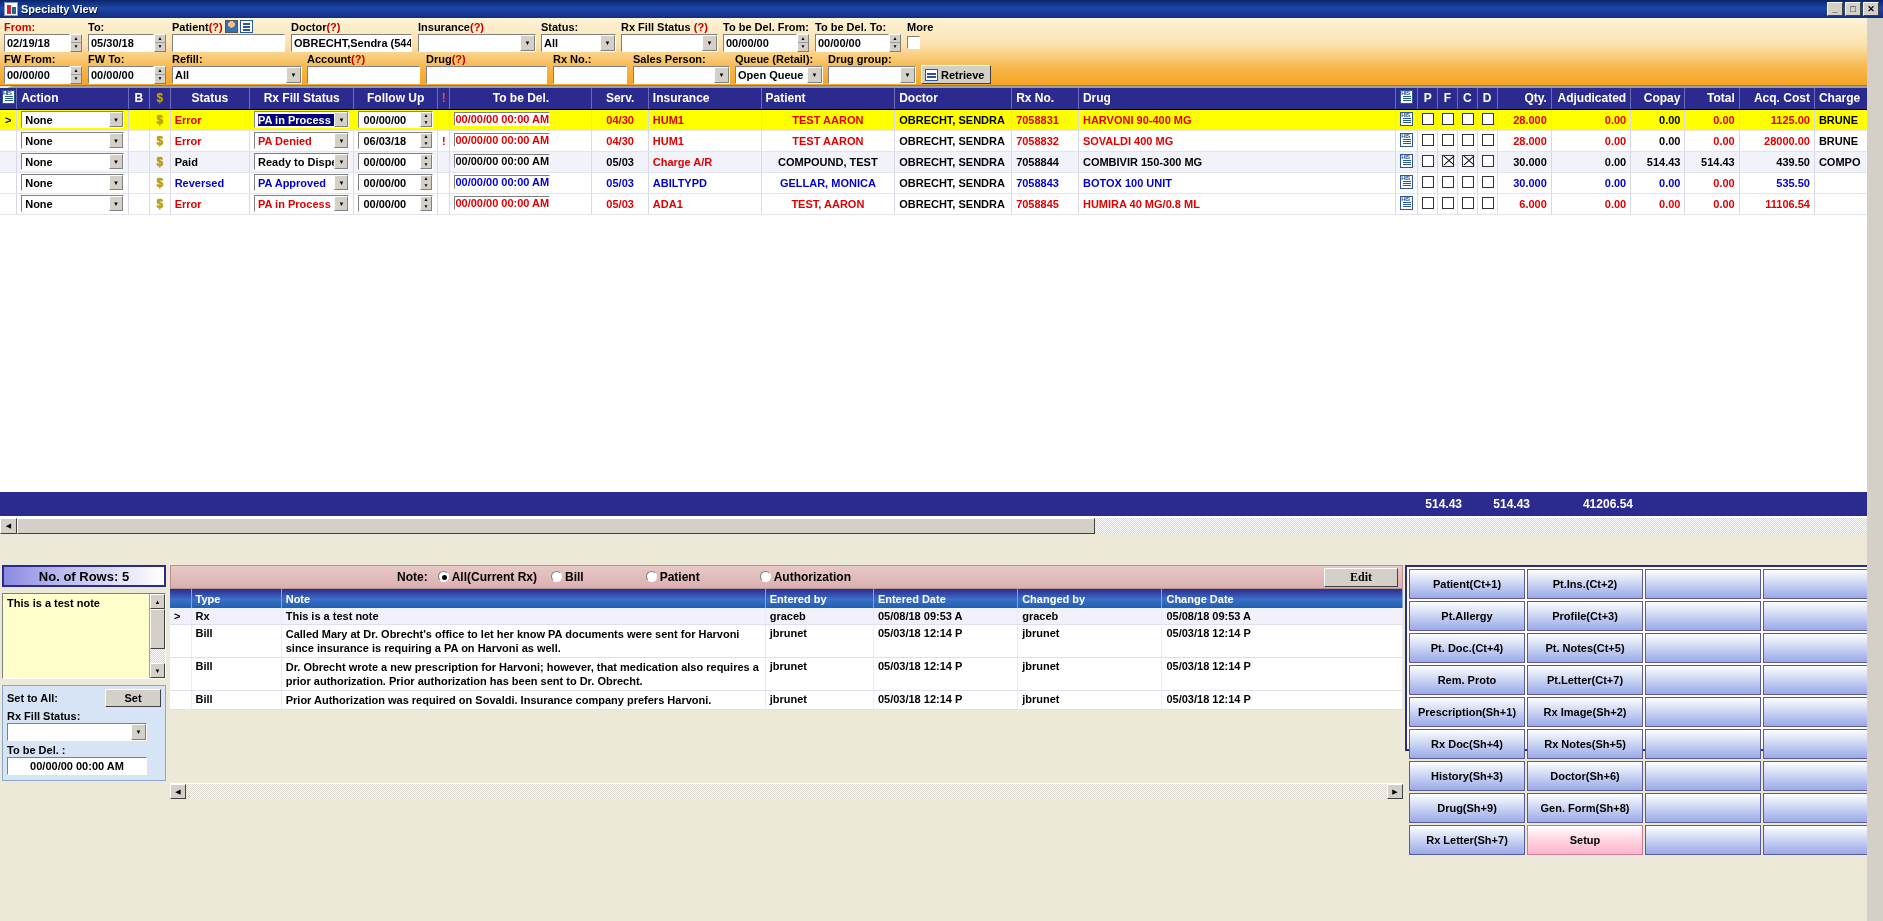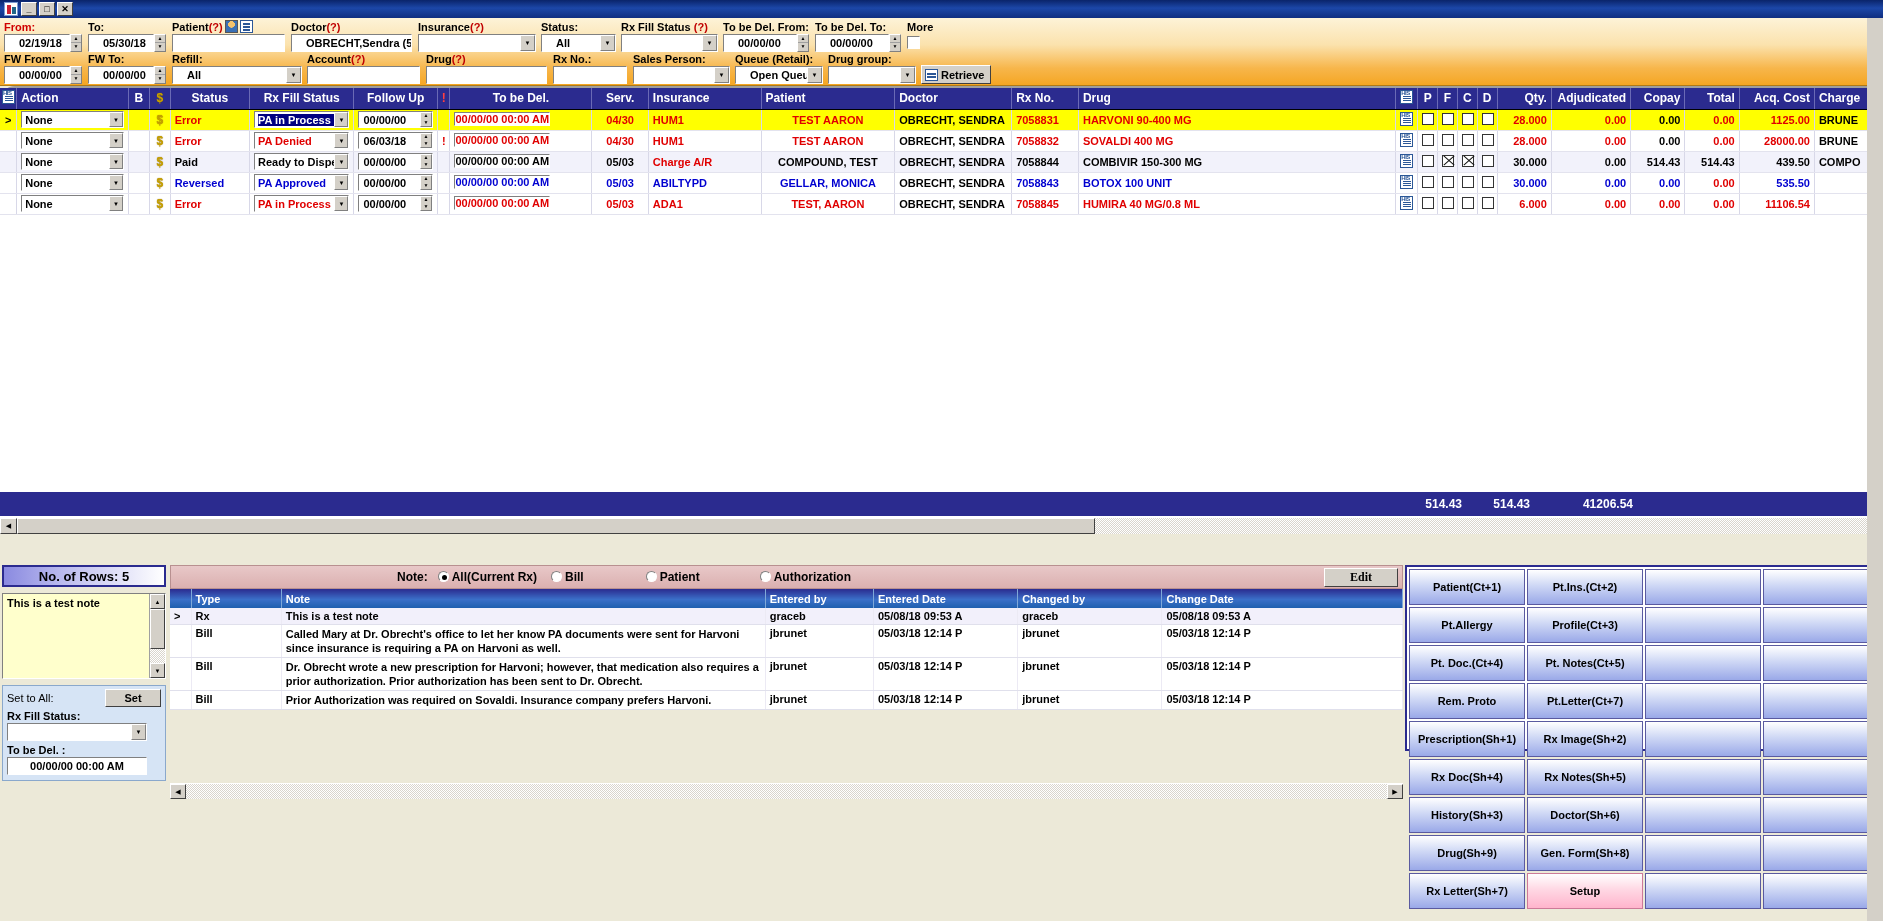--- a/index.html
+++ b/index.html
@@ -52,21 +52,21 @@
   }
   .frow { display: flex; align-items: center; height: 32px; padding-left: 4px; }
   .fgrp { display: flex; flex-direction: column; margin-right: 6px; }
   .flabel { font-size: 11px; font-weight: bold; color: #000; line-height: 13px; white-space: nowrap; }
   .flabel .q { color: #c00000; }
   .flabel.red { color: #d00000; }
   .fctl { display: flex; align-items: center; height: 18px; }
   .finput {
     height: 18px; border: 1px solid; border-color: #808080 #fff #fff #808080;
     background: #fff; font-family: "Liberation Sans", sans-serif;
-    font-size: 11px; font-weight: bold; padding: 1px 14px; outline: none;
+    font-size: 11px; font-weight: bold; padding: 1px 2px; outline: none;
     line-height: 15px; color: #000; overflow: hidden; white-space: nowrap;
   }
   .spin {
     width: 12px; height: 18px; flex: none;
     border: 1px solid; border-color: #fff #808080 #808080 #fff;
     background: #d4d0c8; display: flex; flex-direction: column;
   }
   .spin div { flex: 1; display: flex; align-items: center; justify-content: center; font-size: 5px; line-height: 5px; }
   .spin div:first-child { border-bottom: 1px solid #a0a0a0; }
   .arrowbtn {
@@ -224,21 +224,21 @@
     border: 1px solid; border-color: #fff #404040 #404040 #fff;
     display: flex; align-items: center; justify-content: center; font-size: 6px;
   }
   .vscroll .tr { flex: 1; background: repeating-conic-gradient(#fff 0 25%, #d9d5cd 0 50%) 0 0/2px 2px; }
   .vscroll .th { height: 40px; background:#d4d0c8; border: 1px solid; border-color:#fff #404040 #404040 #fff; }
 
   .setall {
     margin-top: 6px; background: #d6e4f5; border: 1px solid #8aa8cc; padding: 3px 4px 5px 4px;
   }
   .setall .hdr { display: flex; align-items: center; justify-content: space-between; }
-  .setall .hdr b { font-size: 11px; font-weight: normal; }
+  .setall .hdr b { font-size: 11px; font-weight: bold; }
   .set-btn {
     width: 56px; height: 18px; background: #d4d0c8;
     border: 1px solid; border-color: #fff #404040 #404040 #fff;
     font-size: 11px; font-weight: bold; display:flex; align-items:center; justify-content:center;
   }
   .setall label { display: block; font-size: 11px; font-weight: bold; margin-top: 3px; }
 
   .notepanel { position: absolute; left: 170px; top: 2px; right: 480px; height: 210px; }
   .noteheader {
     height: 24px; background: linear-gradient(to bottom, #e8c8c8, #dbb0b0);
@@ -271,21 +271,21 @@
   }
   table.notes tr.sel td { background: #f2f0fb; }
   .notes-hscroll { height: 16px; background: #d4d0c8; display: flex; border-top: 1px solid #fff; }
 
   .btnpanel {
     position: absolute; right: 0; top: 2px; width: 478px; height: 186px;
     border: 2px solid #2b2b8f; background: #fff; padding: 2px;
   }
   .btngrid { display: grid; grid-template-columns: repeat(4, 1fr); gap: 2px; }
   .bbtn {
-    height: 36px; font-size: 11px; font-weight: bold; color: #000;
+    height: 30px; font-size: 11px; font-weight: bold; color: #000;
     background: linear-gradient(to bottom, #ffffff 0%, #cfd8f5 45%, #9aa9e8 100%);
     border: 1px solid #5a5aa0;
     display: flex; align-items: center; justify-content: center;
     white-space: nowrap; overflow: hidden;
   }
   .bbtn.pink { background: linear-gradient(to bottom, #ffffff 0%, #ffd8e4 45%, #ffb4cc 100%); border-color:#cc7a98; }
   .footbtns { position: absolute; right: 0; bottom: 4px; width: 478px; display: flex; gap: 6px; padding: 0 2px; }
   .fbtn {
     height: 22px; flex: 1; background: #d4d0c8;
     border: 1px solid; border-color: #fff #404040 #404040 #fff;
@@ -301,20 +301,21 @@
     position:absolute; right:0; top:18px; width:16px; bottom:0; background:#d4d0c8;
   }
 </style>
 </head>
 <body>
 
 <div class="app">
 
   <div class="titlebar">
     <span class="tb-icon"></span>
+    <span class="tb-title">Specialty View</span>
     <span class="tb-buttons">
       <span class="tb-btn">_</span>
       <span class="tb-btn">□</span>
       <span class="tb-btn">✕</span>
     </span>
   </div>
 
   <div class="filterbar">
 
     <div class="frow">

